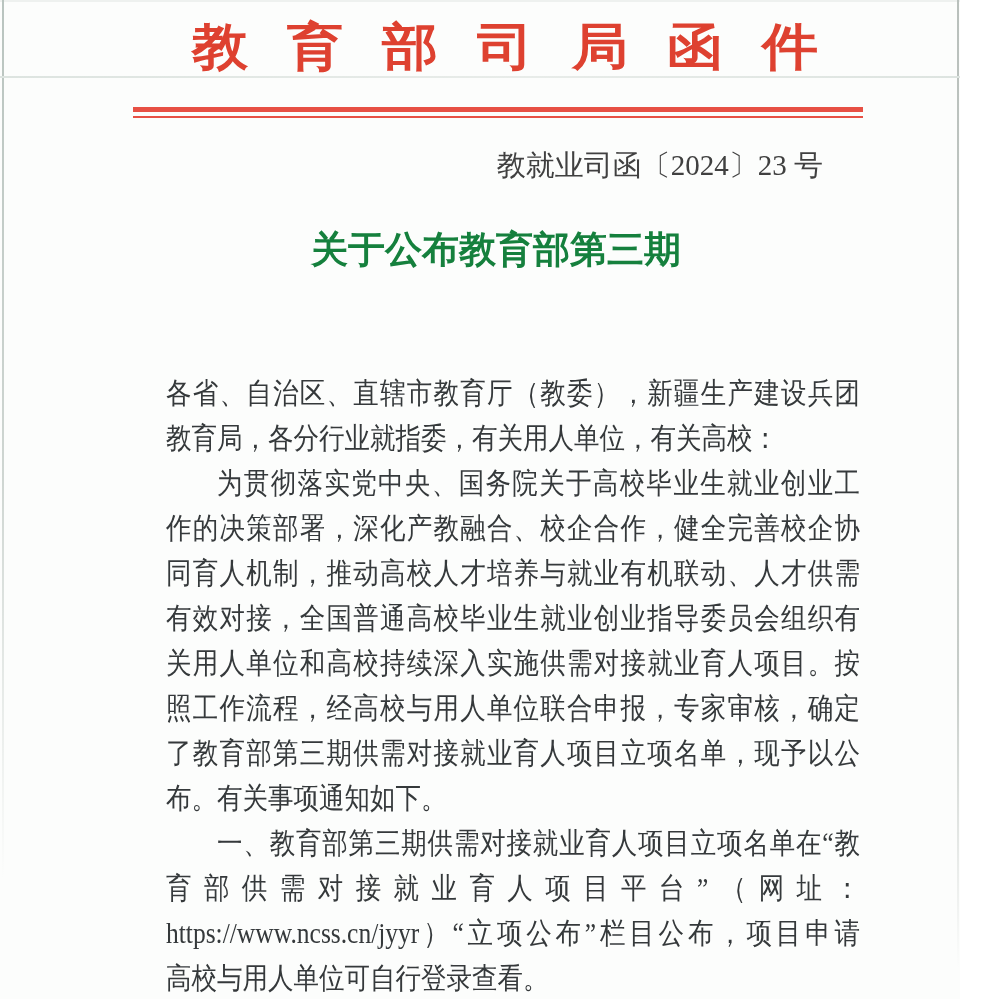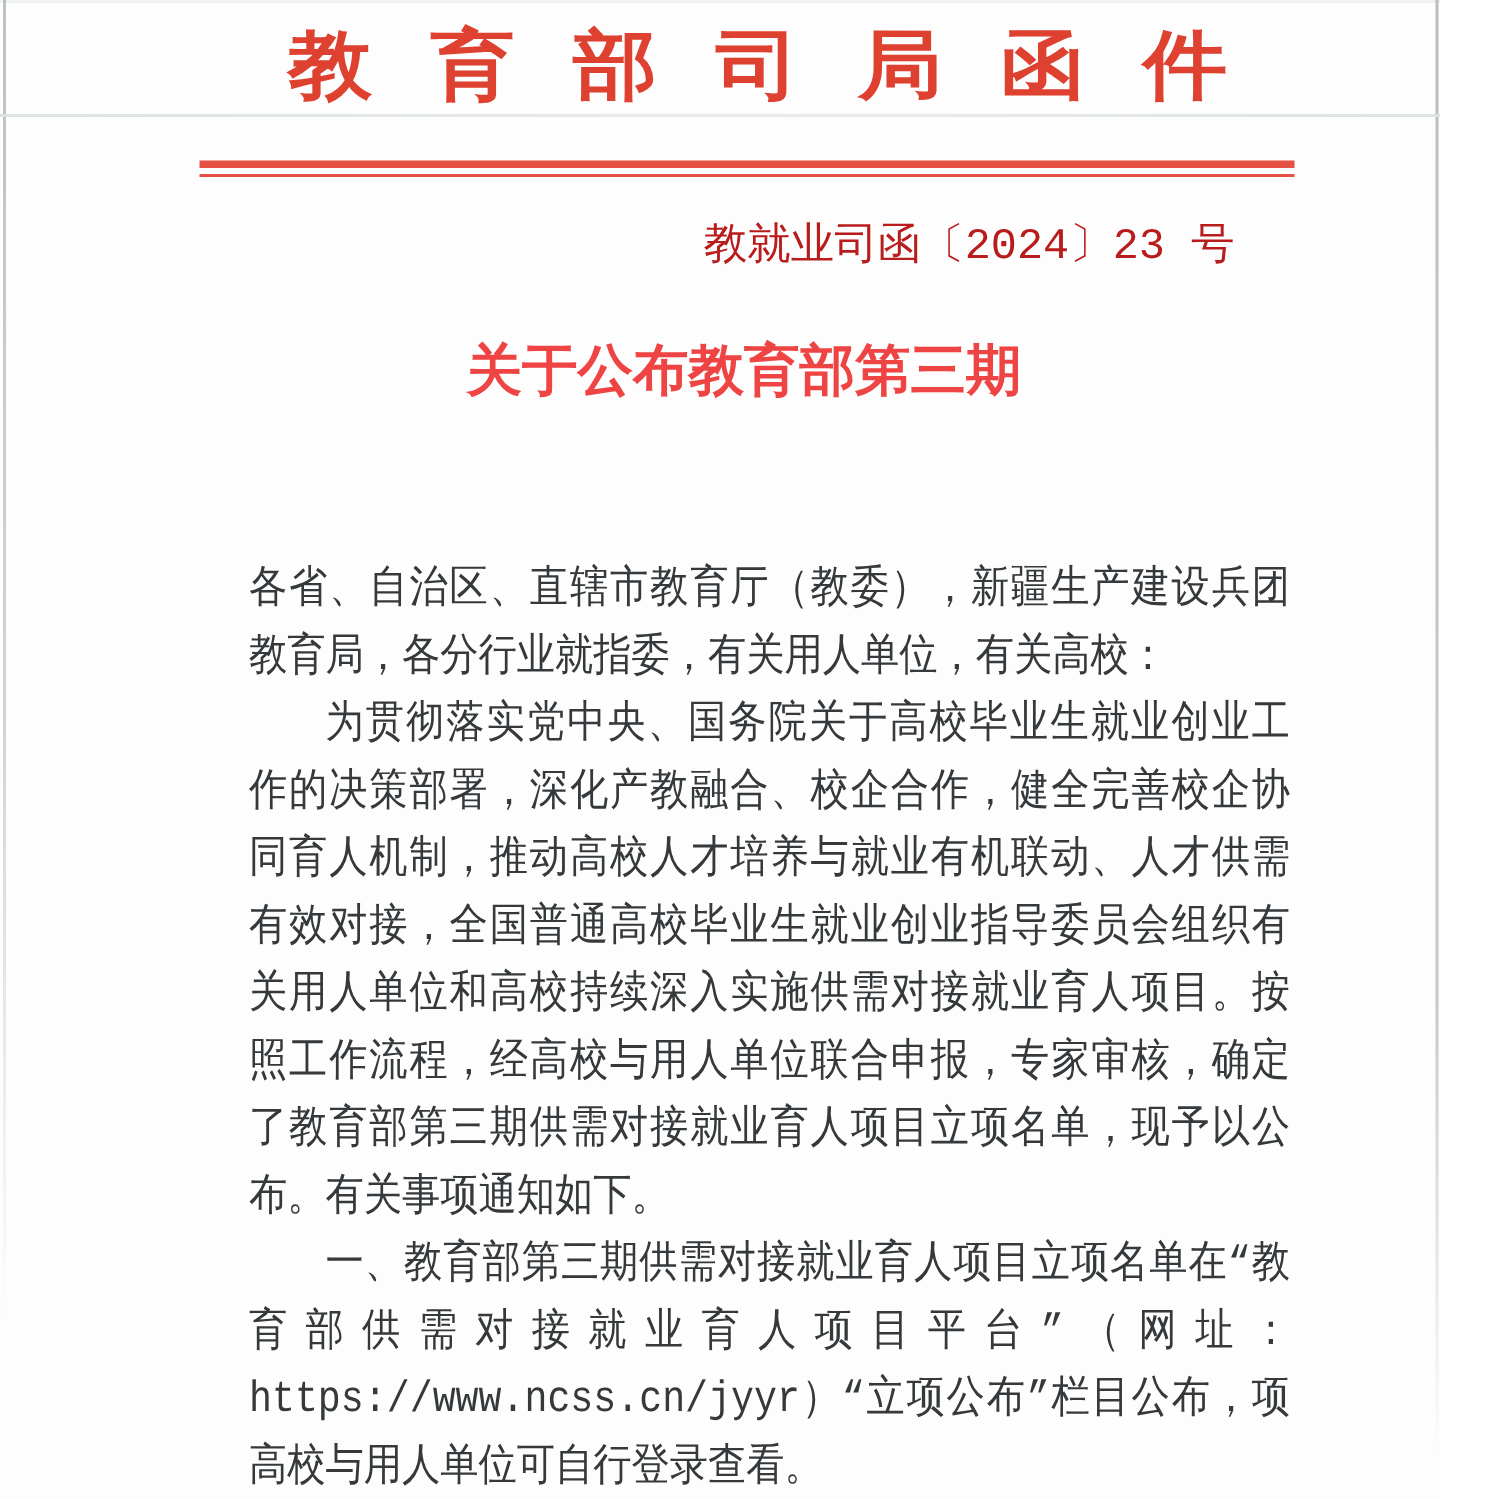--- a/index.html
+++ b/index.html
@@ -1,19 +1,19 @@
 <!DOCTYPE html>
 <html><head>
 <meta charset="utf-8">
 <style>
   html,body { margin:0; padding:0; background:#ffffff; }
   .page {
     position:relative; width:960px; height:999px;
     background:#fcfdfc; overflow:hidden;
-    font-family:Liberation Mono, monospace;
+    font-family:Liberation Serif, serif;
   }
   
   .edge-top {
     position:absolute; left:0; top:0; width:100%; height:2px;
     background:#eaedeb; opacity:.8;
   }
   .edge-left {
     position:absolute; left:2px; top:0; width:2px; height:88%;
     background:linear-gradient(#b9c4bf,#cfd6d2 55%,rgba(207,214,210,0));
   }
@@ -31,26 +31,26 @@
     font-size:56px; line-height:56px; font-weight:bold;
     color:#de4130; letter-spacing:39px; white-space:nowrap;
     transform:scaleY(0.9); transform-origin:0 0;
   }
   .rule { position:absolute; left:133px; top:107px; width:730px; }
   .rule-thick { height:5px; background:#e75044; }
   .rule-thin  { height:2px; background:#e75044; margin-top:4px; }
   
   .doc-number {
     position:absolute; top:148px; right:137px;
-    font-size:29px; line-height:34px; color:#b91c1c; white-space:nowrap;
+    font-size:29px; line-height:34px; color:#404040; white-space:nowrap;
   }
   
   .doc-title {
     position:absolute; left:0; top:227px; width:992px;
-    text-align:center; font-weight:bold; color:#ef4444;
+    text-align:center; font-weight:bold; color:#15803d;
     font-size:37px; line-height:46px; margin:0;
   }
   
   .body-block {
     position:absolute; left:166px; top:371px; width:694px;
     font-size:25.5px; color:#35393b;
   }
   .line {
     height:45px; line-height:45px;
     transform:scaleY(1.15); transform-origin:50% 50%;

